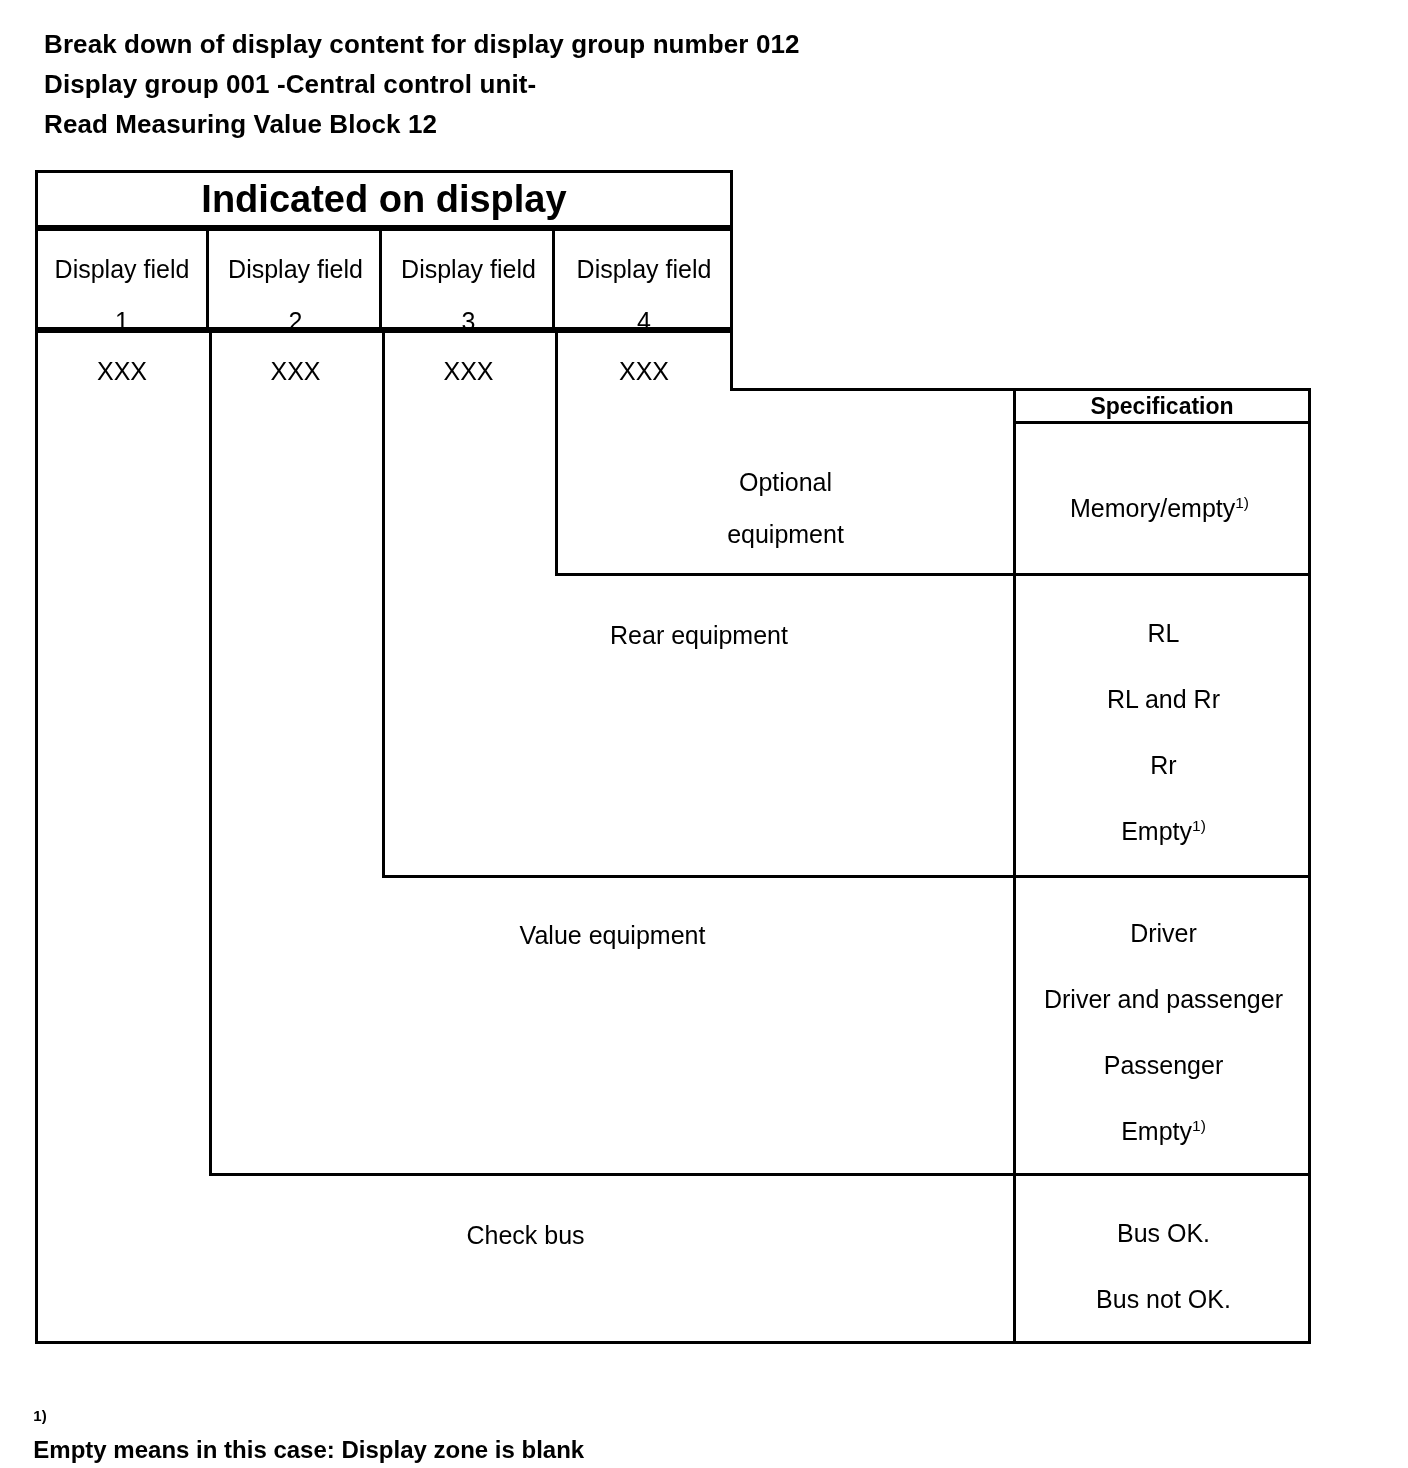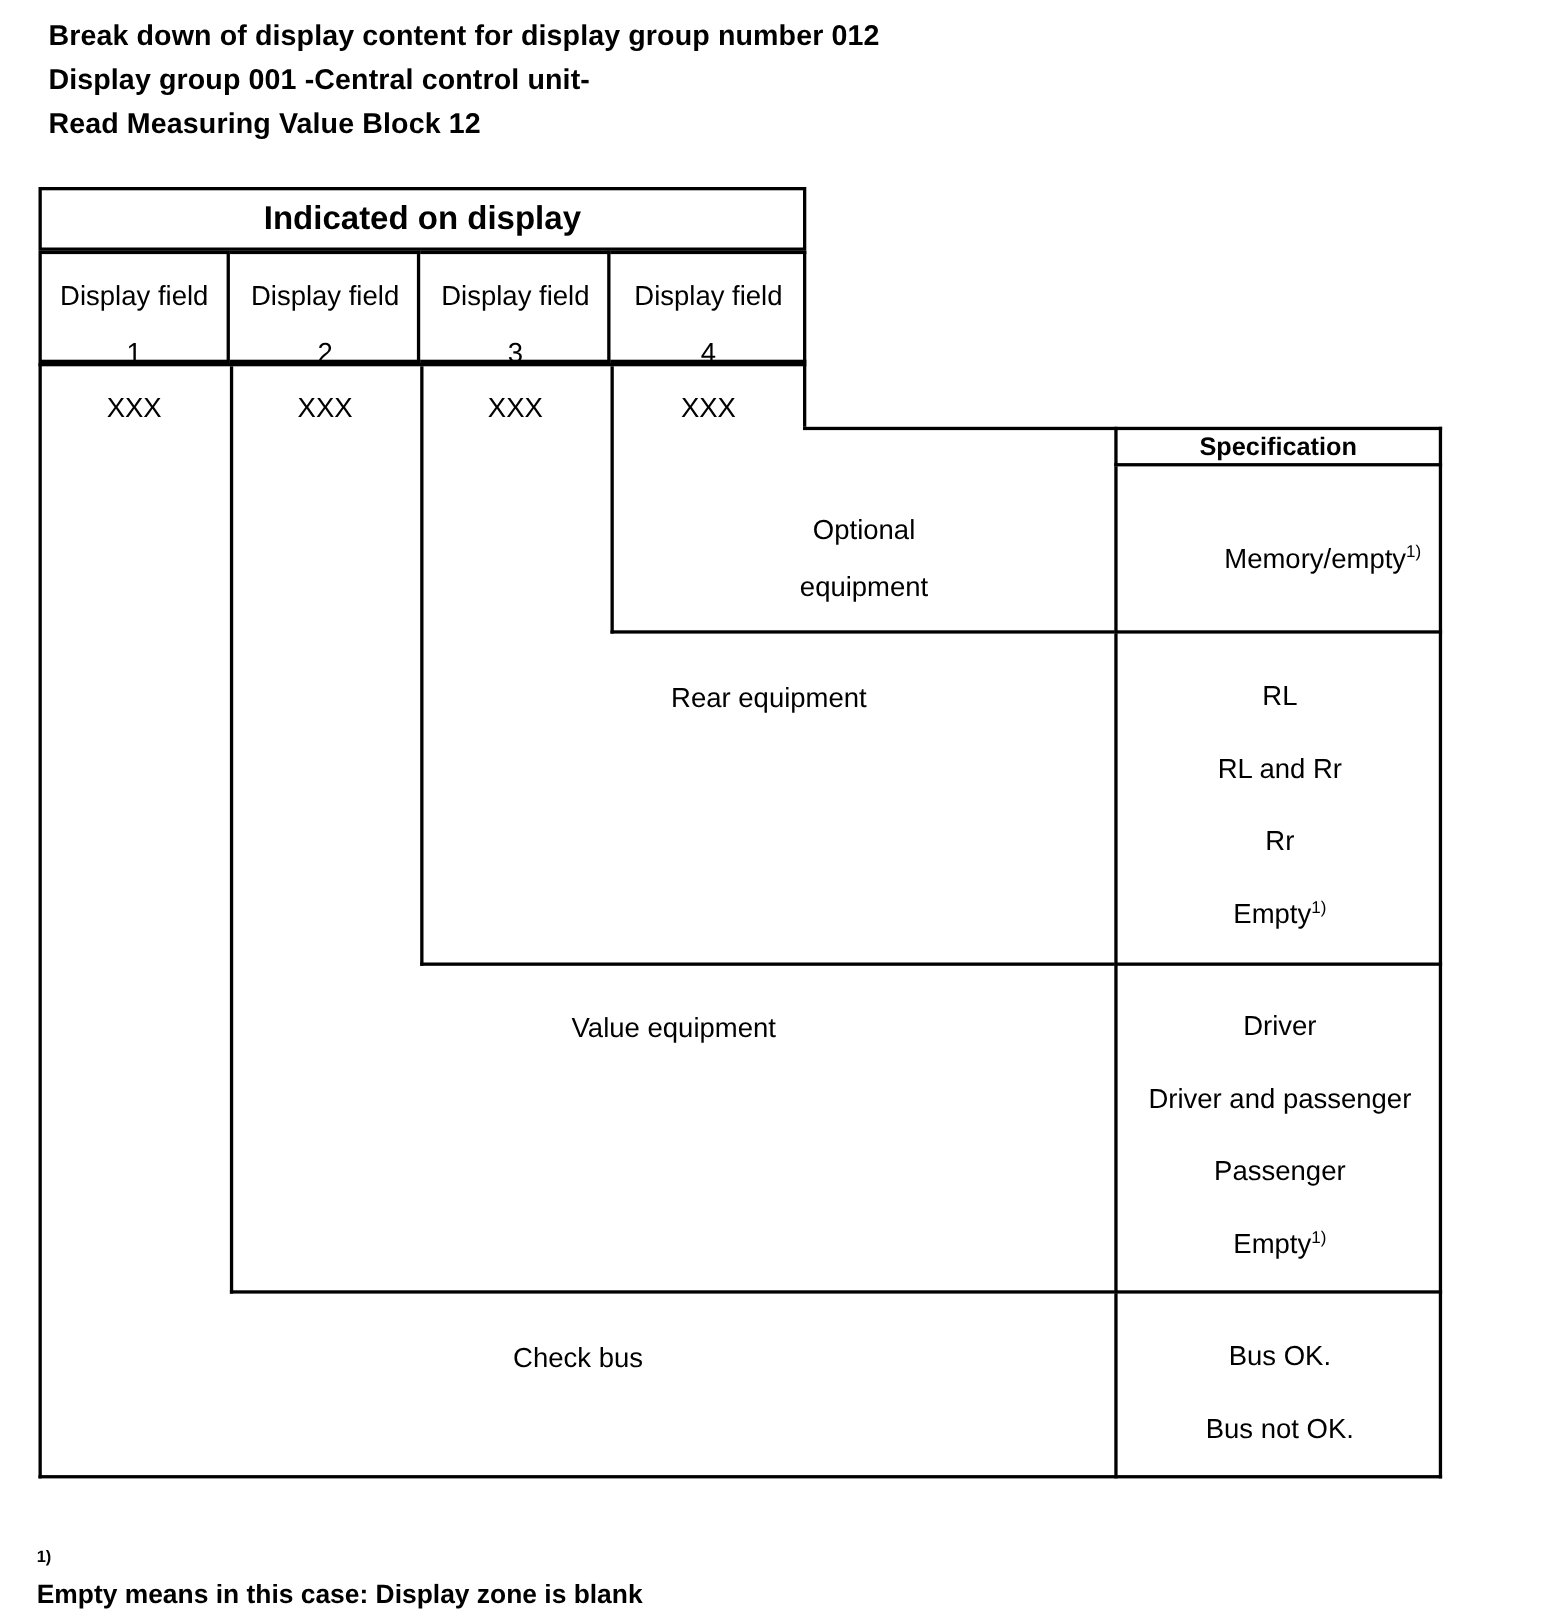--- a/index.html
+++ b/index.html
@@ -13,21 +13,21 @@
     font-family: "Liberation Sans", sans-serif;
     color: #000000;
     position: relative;
     overflow: hidden;
   }
 
   
   #title-block {
     position: absolute;
     left: 44px;
-    top: 12px;
+    top: 24px;
     width: 1200px;
   }
   #title-block .title-line {
     font-size: 26px;
     font-weight: bold;
     line-height: 40px;
     white-space: pre;
     letter-spacing: 0.1px;
   }
 
@@ -57,21 +57,21 @@
     display: flex;
     flex-direction: column;
     align-items: center;
     justify-content: center;
     text-align: center;
     font-size: 25px;
     line-height: 34px;
     pointer-events: none;
   }
   .celltext.bold { font-weight: bold; font-size: 23px; }
-  .celltext.big  { font-size: 30px; font-weight: bold; }
+  .celltext.big  { font-size: 38px; font-weight: bold; }
   .celltext .ln { display: block; white-space: pre; margin-top: 18px; }
   .celltext.spaced .ln { margin: 16px 0; }
   .celltext.topal { justify-content: flex-start; }
 
   sup.fn {
     font-size: 0.62em;
     vertical-align: super;
     line-height: 0;
   }
 
@@ -160,21 +160,21 @@
   <div class="cellbox nb-bottom nb-left nb-right" style="left:555px; top:573px; width:458px; height:3px;"></div>
 
   <div class="cellbox nb-top nb-bottom nb-right" style="left:1013px; top:424px; width:3px; height:152px;"></div>
 
   <div class="cellbox nb-bottom nb-left nb-right" style="left:1013px; top:573px; width:298px; height:3px;"></div>
 
   <div class="celltext" style="left:558px; top:424px; width:455px; height:149px;">
     <span class="ln">Optional</span>
     <span class="ln">equipment</span>
   </div>
-  <div class="celltext" style="left:1055px; top:424px; width:295px; height:149px;">
+  <div class="celltext" style="left:1012px; top:424px; width:295px; height:149px;">
     <span class="ln"><span>Memory/empty</span><sup class="fn">1)</sup></span>
   </div>
 
   <div class="cellbox nb-top nb-bottom nb-right" style="left:382px; top:333px; width:3px; height:545px;"></div>
 
   <div class="cellbox nb-bottom nb-left nb-right" style="left:382px; top:875px; width:631px; height:3px;"></div>
 
   <div class="cellbox nb-top nb-bottom nb-right" style="left:1013px; top:576px; width:3px; height:302px;"></div>
 
   <div class="cellbox nb-bottom nb-left nb-right" style="left:1013px; top:875px; width:298px; height:3px;"></div>

